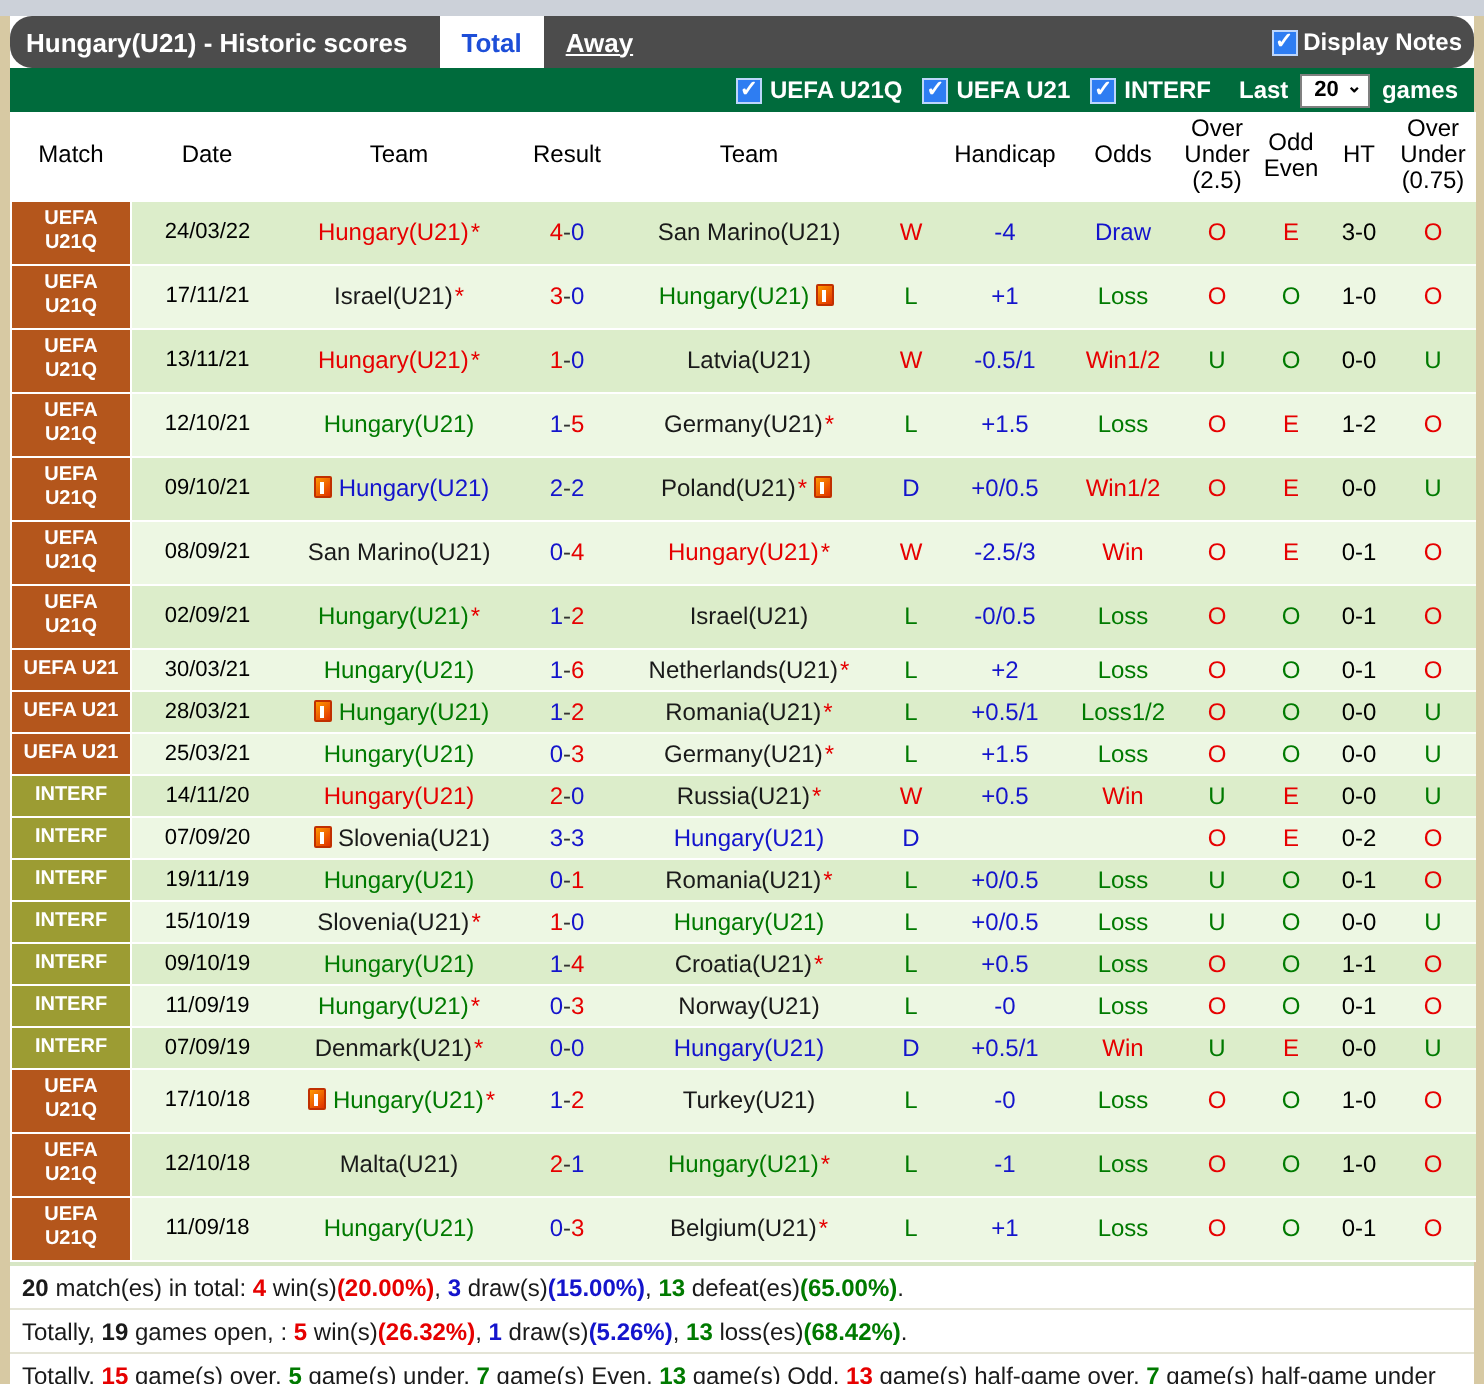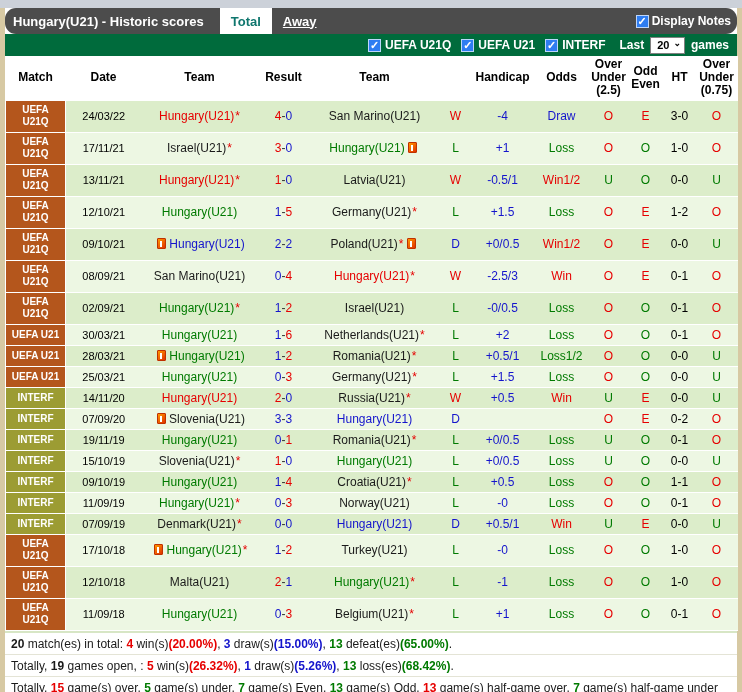--- a/index.html
+++ b/index.html
@@ -10,21 +10,21 @@
     font-family:"Liberation Sans", sans-serif;
   }
   .top-strip { width:742px; height:8px; background:#ccd1d9; }
   .content { margin:0 5px; width:732px; background:#ffffff; }
 
   
   .titlebar { height:26px; background:#4c4c4c; display:flex; align-items:stretch; padding:0 6px 0 8px;border-radius:11px; }
   .title { color:#fff; font-weight:bold; font-size:13px; display:flex; align-items:center; margin-right:16px; }
   .tabs { display:flex; align-items:stretch; }
   .tab { display:flex; align-items:center; padding:0 11px; font-weight:bold; font-size:13px; color:#fff; cursor:pointer; }
-  .tab.active { background:#fff; color:#0f766e; }
+  .tab.active { background:#fff; color:#1d4ed8; }
   .tab:not(.active) { text-decoration:underline; }
   .spacer { flex:1; }
   .dn { display:flex; align-items:center; gap:3px; color:#fff; font-weight:bold; font-size:12px; cursor:pointer; }
 
   
   .cb { width:13px; height:13px; background:#2e7df2; border:1px solid #bdd6fb; color:#fff;
         display:inline-block; flex:0 0 13px; }
   .cb::after { content:"✓"; display:block; font-size:11px; line-height:11px; text-align:center; color:#fff; }
 
   
@@ -32,21 +32,21 @@
               gap:6px; padding:0 8px; color:#fff; font-weight:bold; font-size:12px; }
   .filters { display:flex; gap:10px; align-items:center; margin-right:8px; }
   .filter-item { display:flex; align-items:center; gap:4px; cursor:pointer; }
   .select { background:#fff; border:1px solid #808080; color:#000; font-size:11px; height:17px;
             display:inline-flex; align-items:center; padding:0 3px 0 6px; gap:4px; font-weight:bold; cursor:pointer; }
   .sel-arrow { font-size:9px; line-height:6px; transform:translateY(-2px); }
 
   
   table.grid { border-collapse:collapse; table-layout:fixed; width:732px; background:#fff; font-size:12px; }
   thead tr { height:40px; background:#fff; }
-  th { font-weight:bold; color:#000; text-align:center; vertical-align:middle; font-size:12px;
+  th { font-weight:normal; color:#000; text-align:center; vertical-align:middle; font-size:12px;
        line-height:1.1; padding:2px 0; white-space:normal;margin-top:48px; }
   td { text-align:center; vertical-align:middle; padding:0 1px; overflow:hidden; white-space:nowrap; }
   tbody tr { border-top:1px solid #fff; }
   tr.r-uefaq { height:32px; }
   tr.r-u21, tr.r-interf { height:21px; }
   tr.alt-dark td { background:#dcedca; }
   tr.alt-light td { background:#edf7e3; }
   td.comp { font-weight:bold; color:#fff; font-size:10px; line-height:1.2; white-space:normal;
             border:1px solid #fff; padding:0 2px; }
   td.comp.uefa  { background:#b4561c; }

